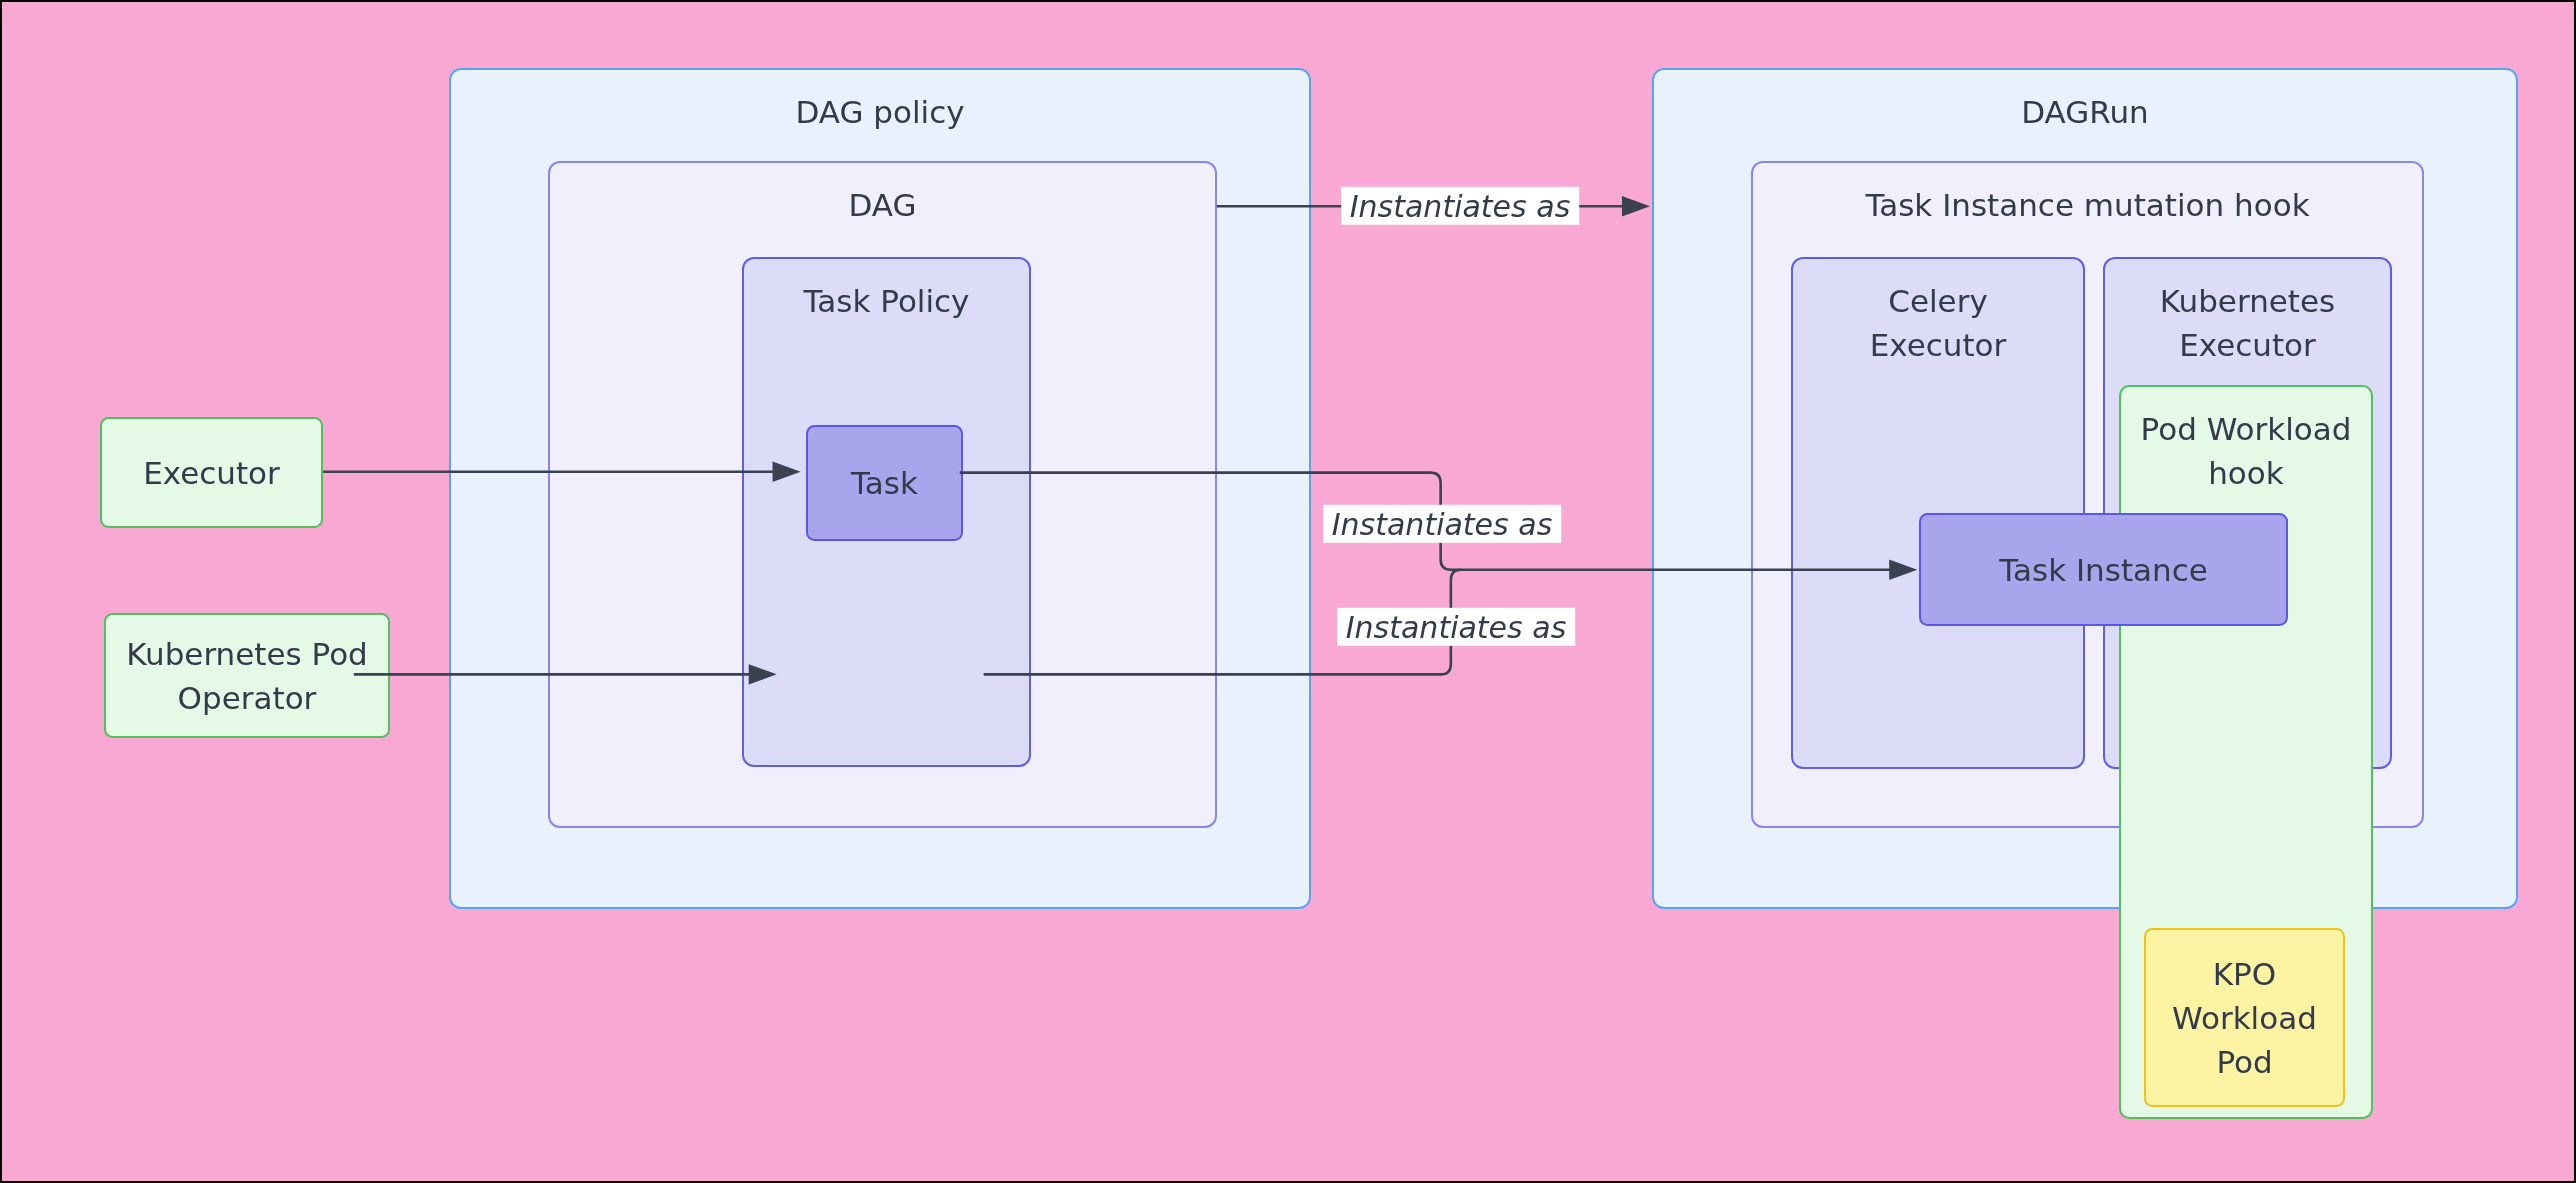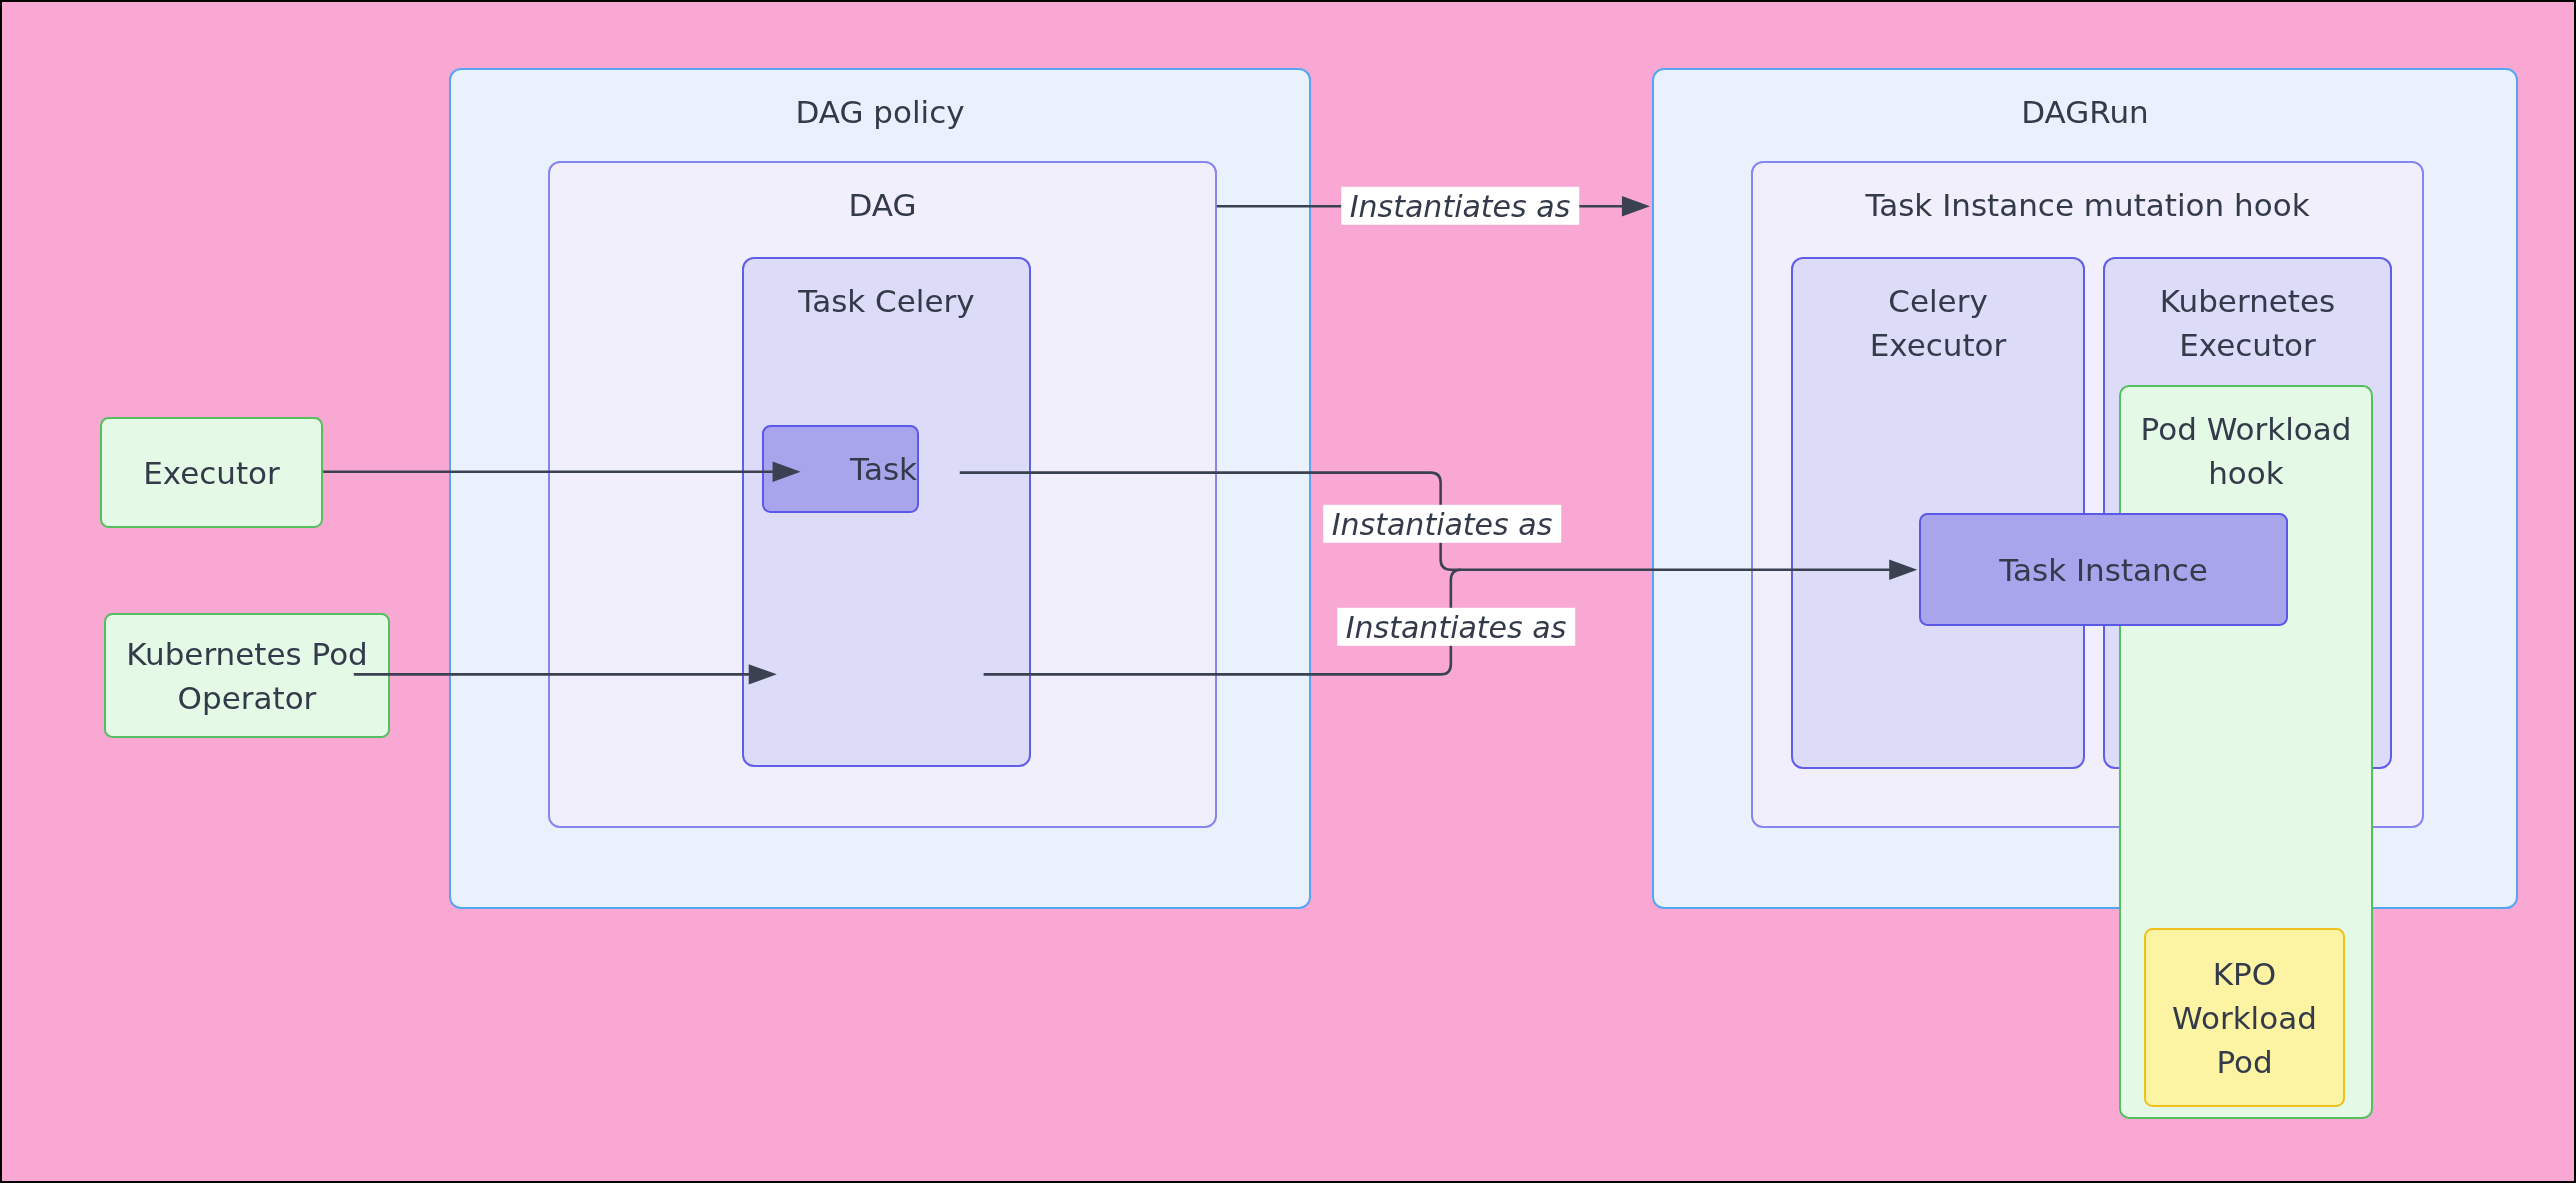--- a/index.html
+++ b/index.html
@@ -51,21 +51,21 @@
 
   <div class="abs cluster cluster-blue" style="left:447px;top:66px;width:862px;height:841px;">
     <div class="cluster-title">DAG policy</div>
   </div>
 
   <div class="abs cluster cluster-lav" style="left:546px;top:159px;width:669px;height:667px;">
     <div class="cluster-title">DAG</div>
   </div>
 
   <div class="abs cluster cluster-mid" style="left:740px;top:255px;width:289px;height:510px;">
-    <div class="cluster-title">Task Celery</div>
+    <div class="cluster-title">Task Policy</div>
   </div>
 
   <div class="abs cluster cluster-blue" style="left:1650px;top:66px;width:866px;height:841px;">
     <div class="cluster-title">DAGRun</div>
   </div>
 
   <div class="abs cluster cluster-lav" style="left:1749px;top:159px;width:673px;height:667px;">
     <div class="cluster-title">Task Instance mutation hook</div>
   </div>
 
@@ -82,21 +82,21 @@
   </div>
 
   <div class="abs node node-green" style="left:98px;top:415px;width:223px;height:111px;">
     <span>Executor</span>
   </div>
 
   <div class="abs node node-green" style="left:66px;top:611px;width:286px;height:125px;margin-left:36px;">
     <span style="max-width:255px;display:inline-block;">Kubernetes Pod Operator</span>
   </div>
 
-  <div class="abs node node-purple" style="left:760px;top:423px;width:157px;height:88px;justify-content:flex-end;">
+  <div class="abs node node-purple" style="left:804px;top:423px;width:157px;height:116px;">
     <span>Task</span>
   </div>
 
 
   <div class="abs node node-purple" style="left:1917px;top:511px;width:369px;height:113px;">
     <span>Task Instance</span>
   </div>
 
   <div class="abs node node-yellow" style="left:2142px;top:926px;width:201px;height:179px;">
     <span style="max-width:162px;display:inline-block;">KPO Workload Pod</span>

